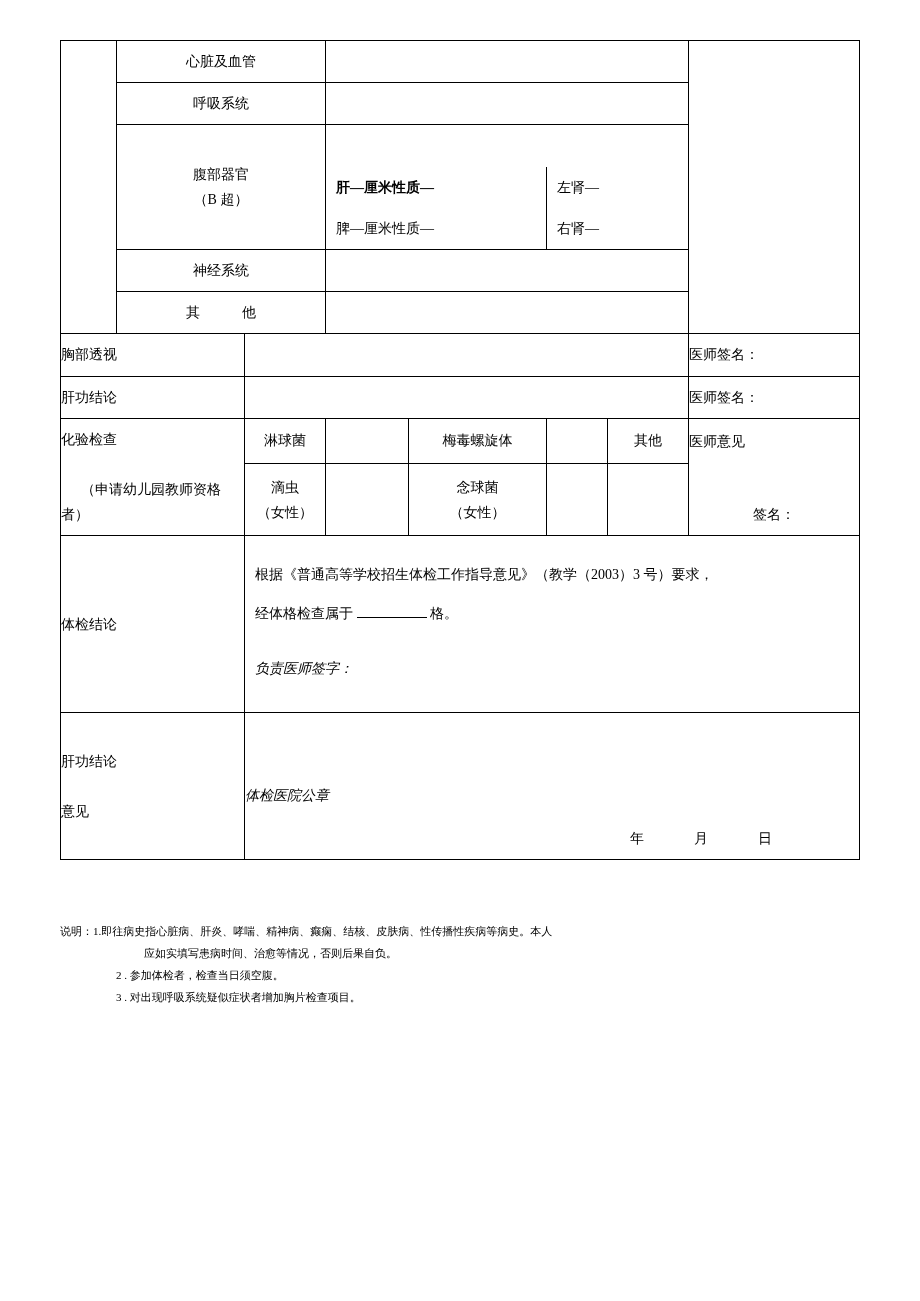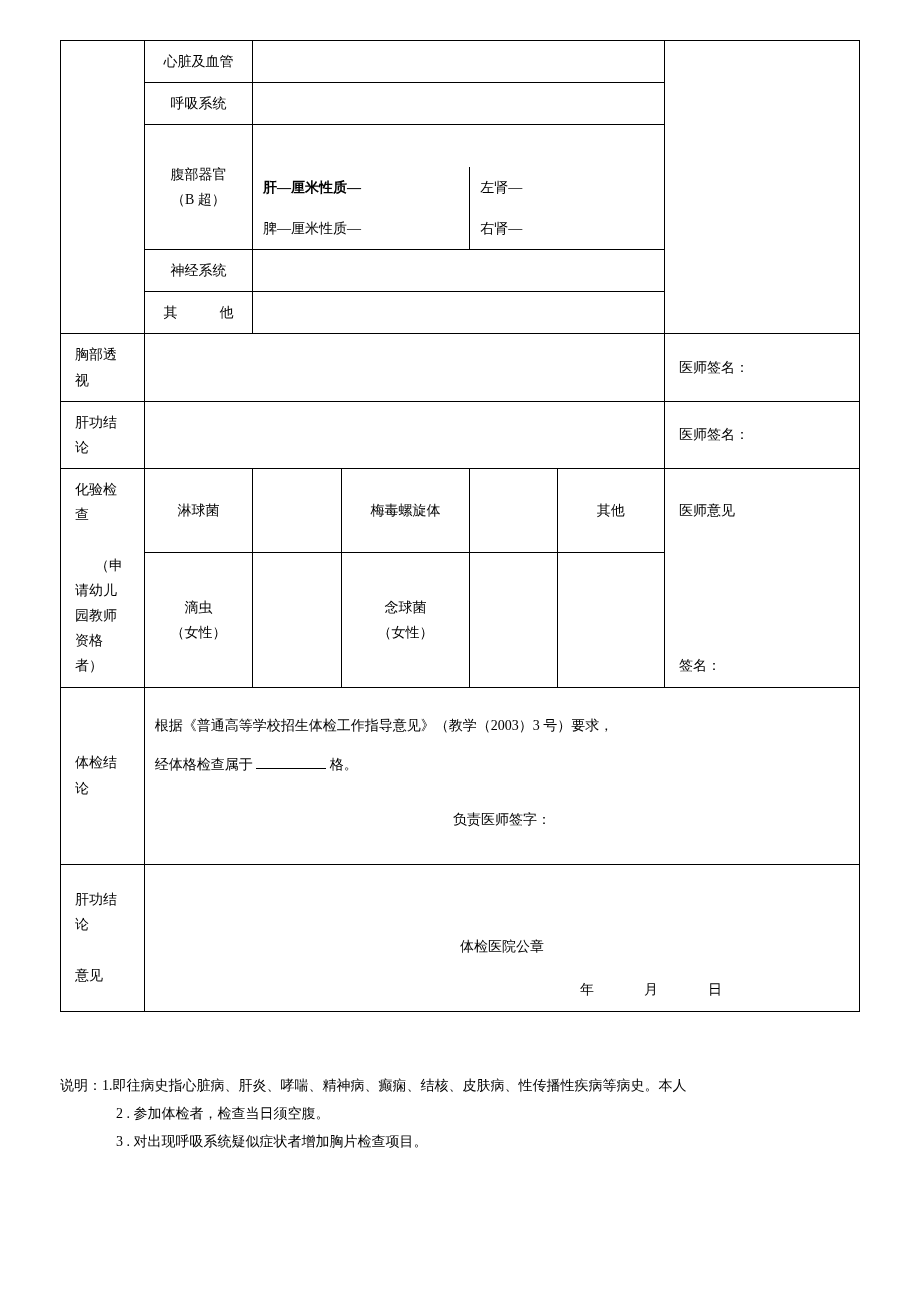--- a/index.html
+++ b/index.html
@@ -13,52 +13,53 @@
   .page {
     width: 800px;
     margin: 0 auto;
   }
   table {
     border-collapse: collapse;
     width: 100%;
   }
   td {
     border: 1px solid #000;
-    padding: 8px 14px;
+    padding: 8px 0;
     vertical-align: middle;
     line-height: 1.8;
   }
   .no-border-top { border-top: none; }
   .no-border-bottom { border-bottom: none; }
   .center { text-align: center; }
   .indent { padding-left: 20px; }
   .organ-cell { padding-left: 10px; padding-right: 10px; }
   .notes {
     margin-top: 60px;
     line-height: 2;
-    font-size: 14px;
+    font-size: 11px;
   }
   .note-first { display: flex; }
   .note-label { flex-shrink: 0; }
   .note-body { }
   .note-cont { margin-left: 84px; }
   .note-line { margin-left: 56px; }
   .underline-blank {
     display: inline-block;
     border-bottom: 1px solid #000;
     min-width: 70px;
     height: 1em;
     vertical-align: baseline;
   }
   .conclusion-body {
     padding: 10px 10px 16px 10px;
   }
   .sign-line {
-    text-align: center;
+    text-align: left;
     margin-top: 30px;
+    font-style: italic;
   }
   .date-line {
     text-align: center;
     letter-spacing: 2px;
   }
 </style>
 </head>
 <body>
 
 <div class="page">
@@ -129,21 +130,21 @@
       <span>滴虫</span><br>
       <span>（女性）</span>
     </td>
     <td></td>
     <td class="center">
       <span>念球菌</span><br>
       <span>（女性）</span>
     </td>
     <td></td>
     <td></td>
-    <td class="no-border-top" style="vertical-align:bottom;">签名：</td>
+    <td class="no-border-top" style="text-align:center; vertical-align:bottom;">签名：</td>
   </tr>
 
   <tr>
     <td colspan="2" style="height:160px;">体检结论</td>
     <td colspan="6" class="conclusion-body">
       <div>根据《普通高等学校招生体检工作指导意见》（教学（2003）3 号）要求，</div>
       <div style="margin-top:14px;">
         <span>经体格检查属于 </span><span class="underline-blank"></span><span> 格。</span>
       </div>
       <div class="sign-line">负责医师签字：</div>
@@ -162,20 +163,21 @@
   </tr>
 </tbody>
     </table>
 
 <div class="notes">
   <div class="note-first">
     <span class="note-label">说明：</span>
     <span>1.</span>
     <span class="note-body">即往病史指心脏病、肝炎、哮喘、精神病、癫痫、结核、皮肤病、性传播性疾病等病史。本人</span>
   </div>
+  <div class="note-cont">应如实填写患病时间、治愈等情况，否则后果自负。</div>
   <div class="note-line">
     <span>2 .</span>
     <span>参加体检者，检查当日须空腹。</span>
   </div>
   <div class="note-line">
     <span>3 .</span>
     <span>对出现呼吸系统疑似症状者增加胸片检查项目。</span>
   </div>
 </div>
 

